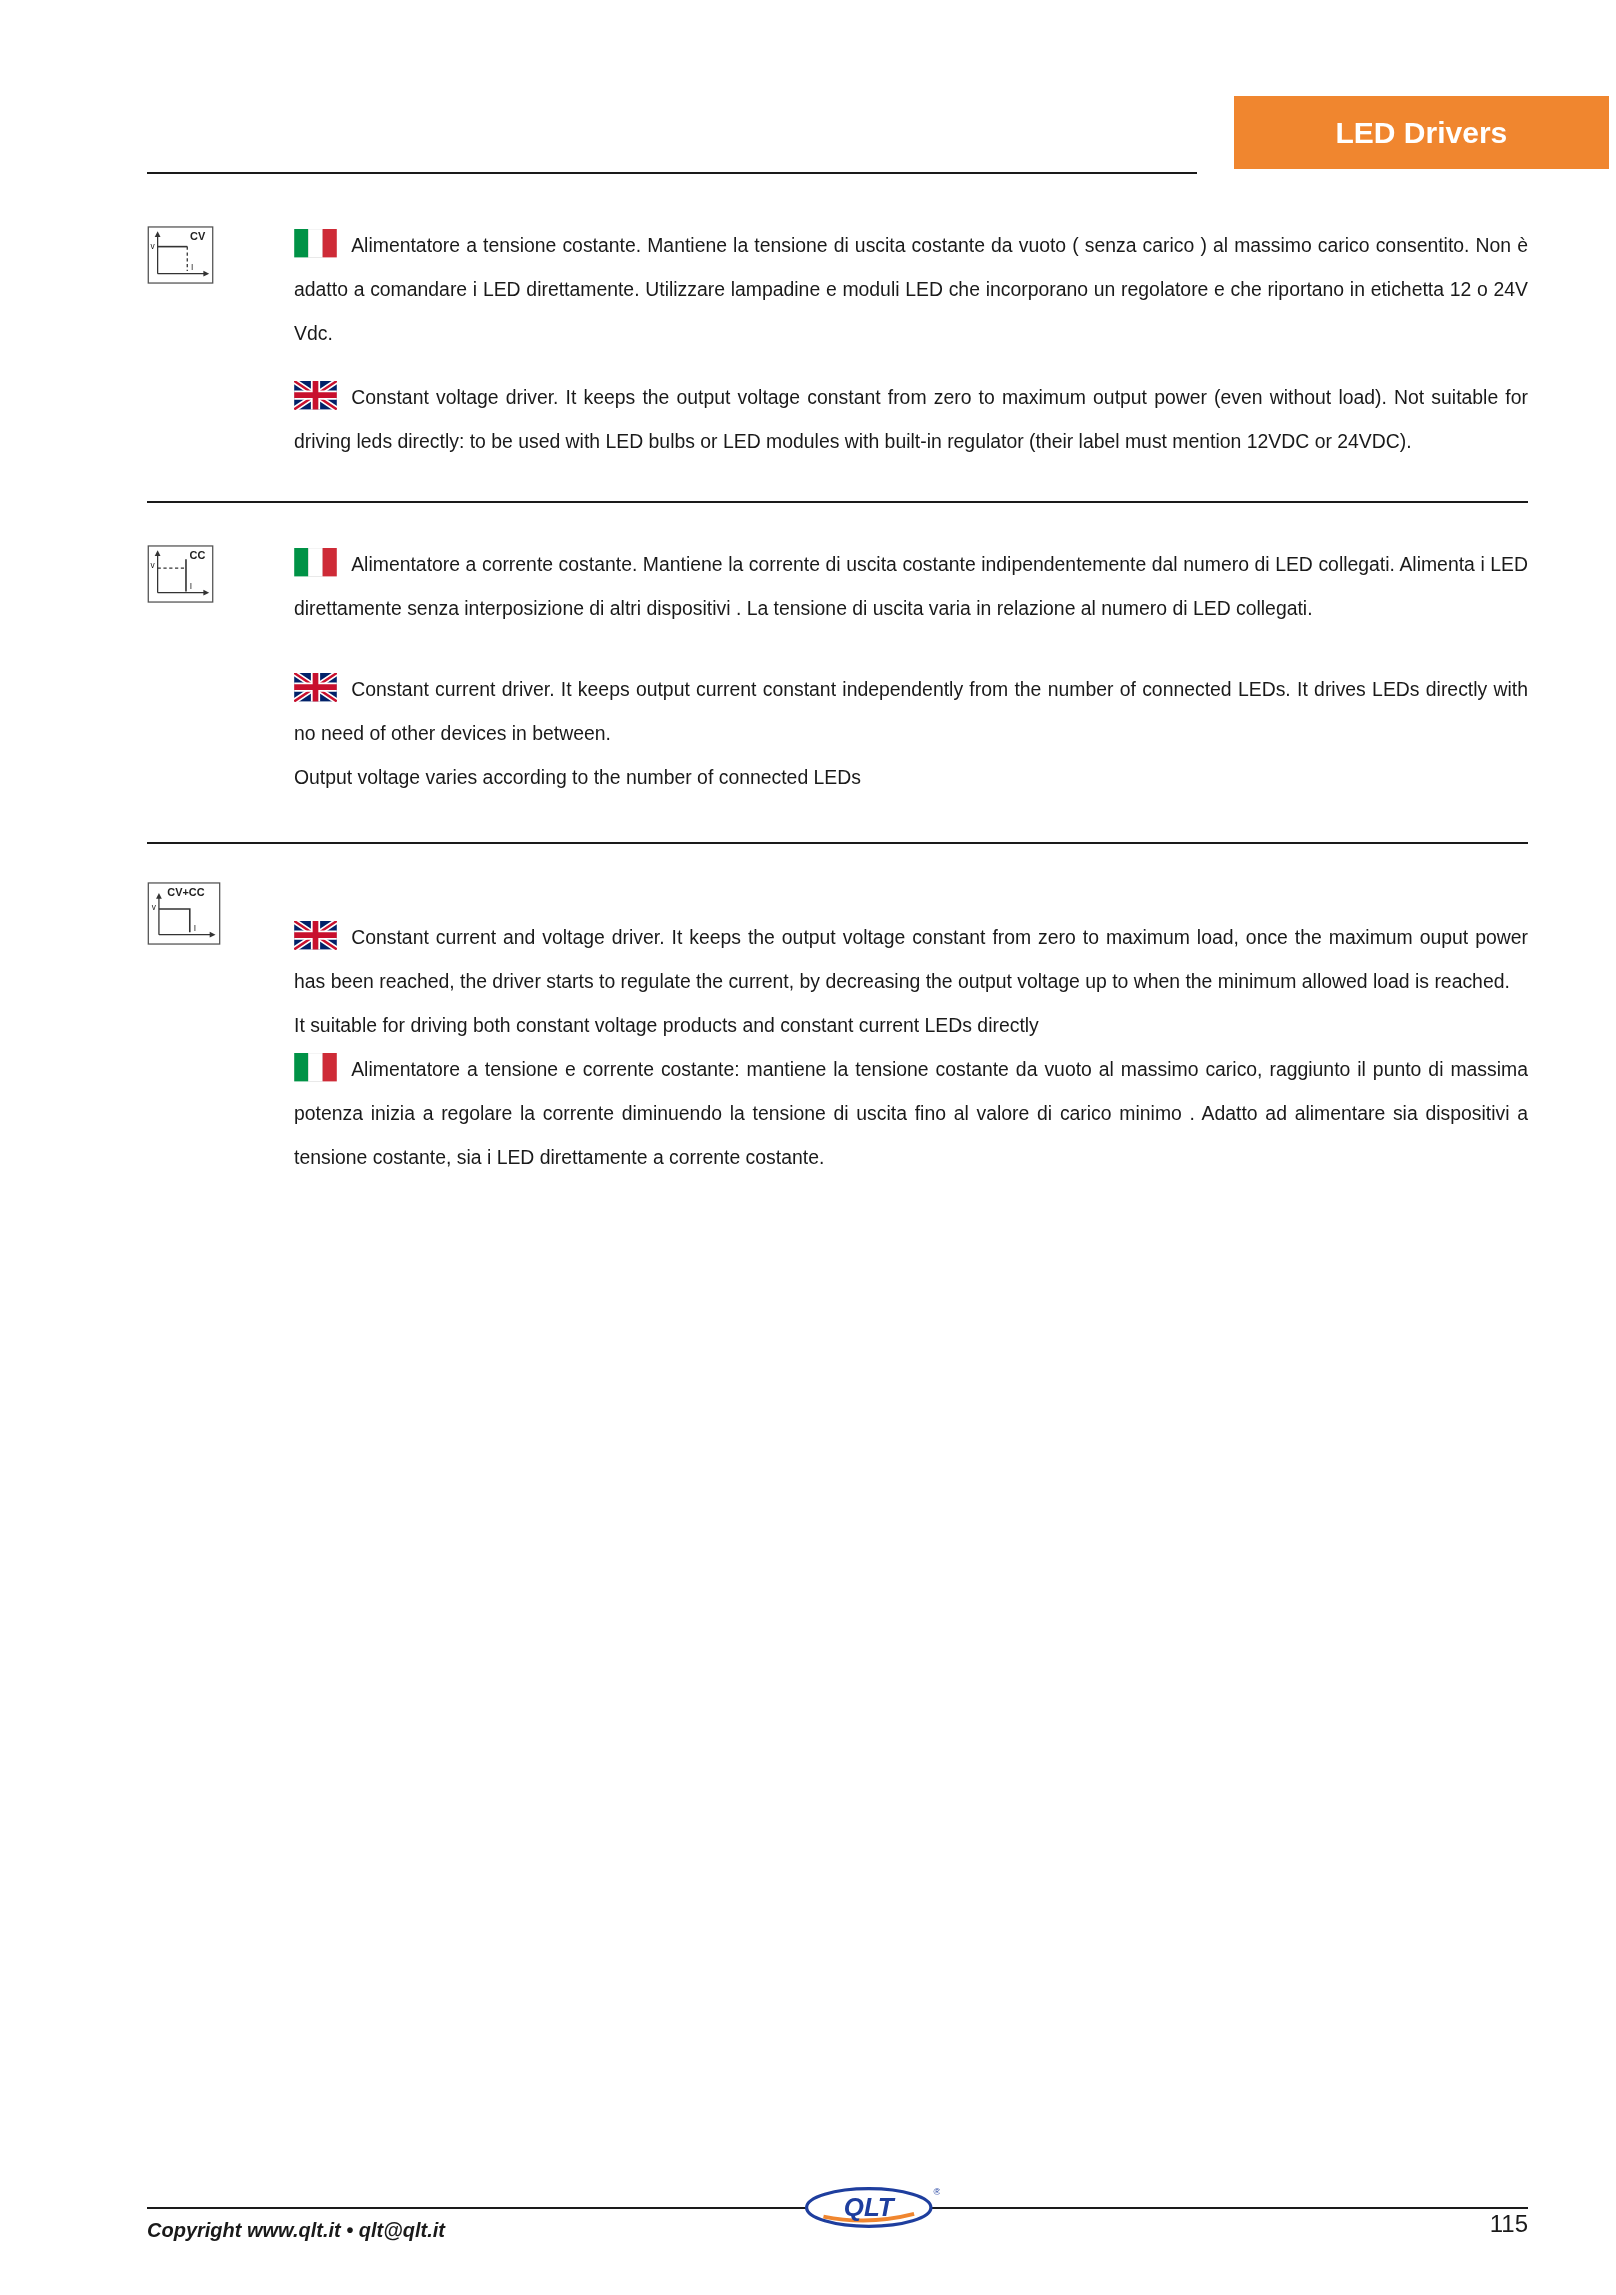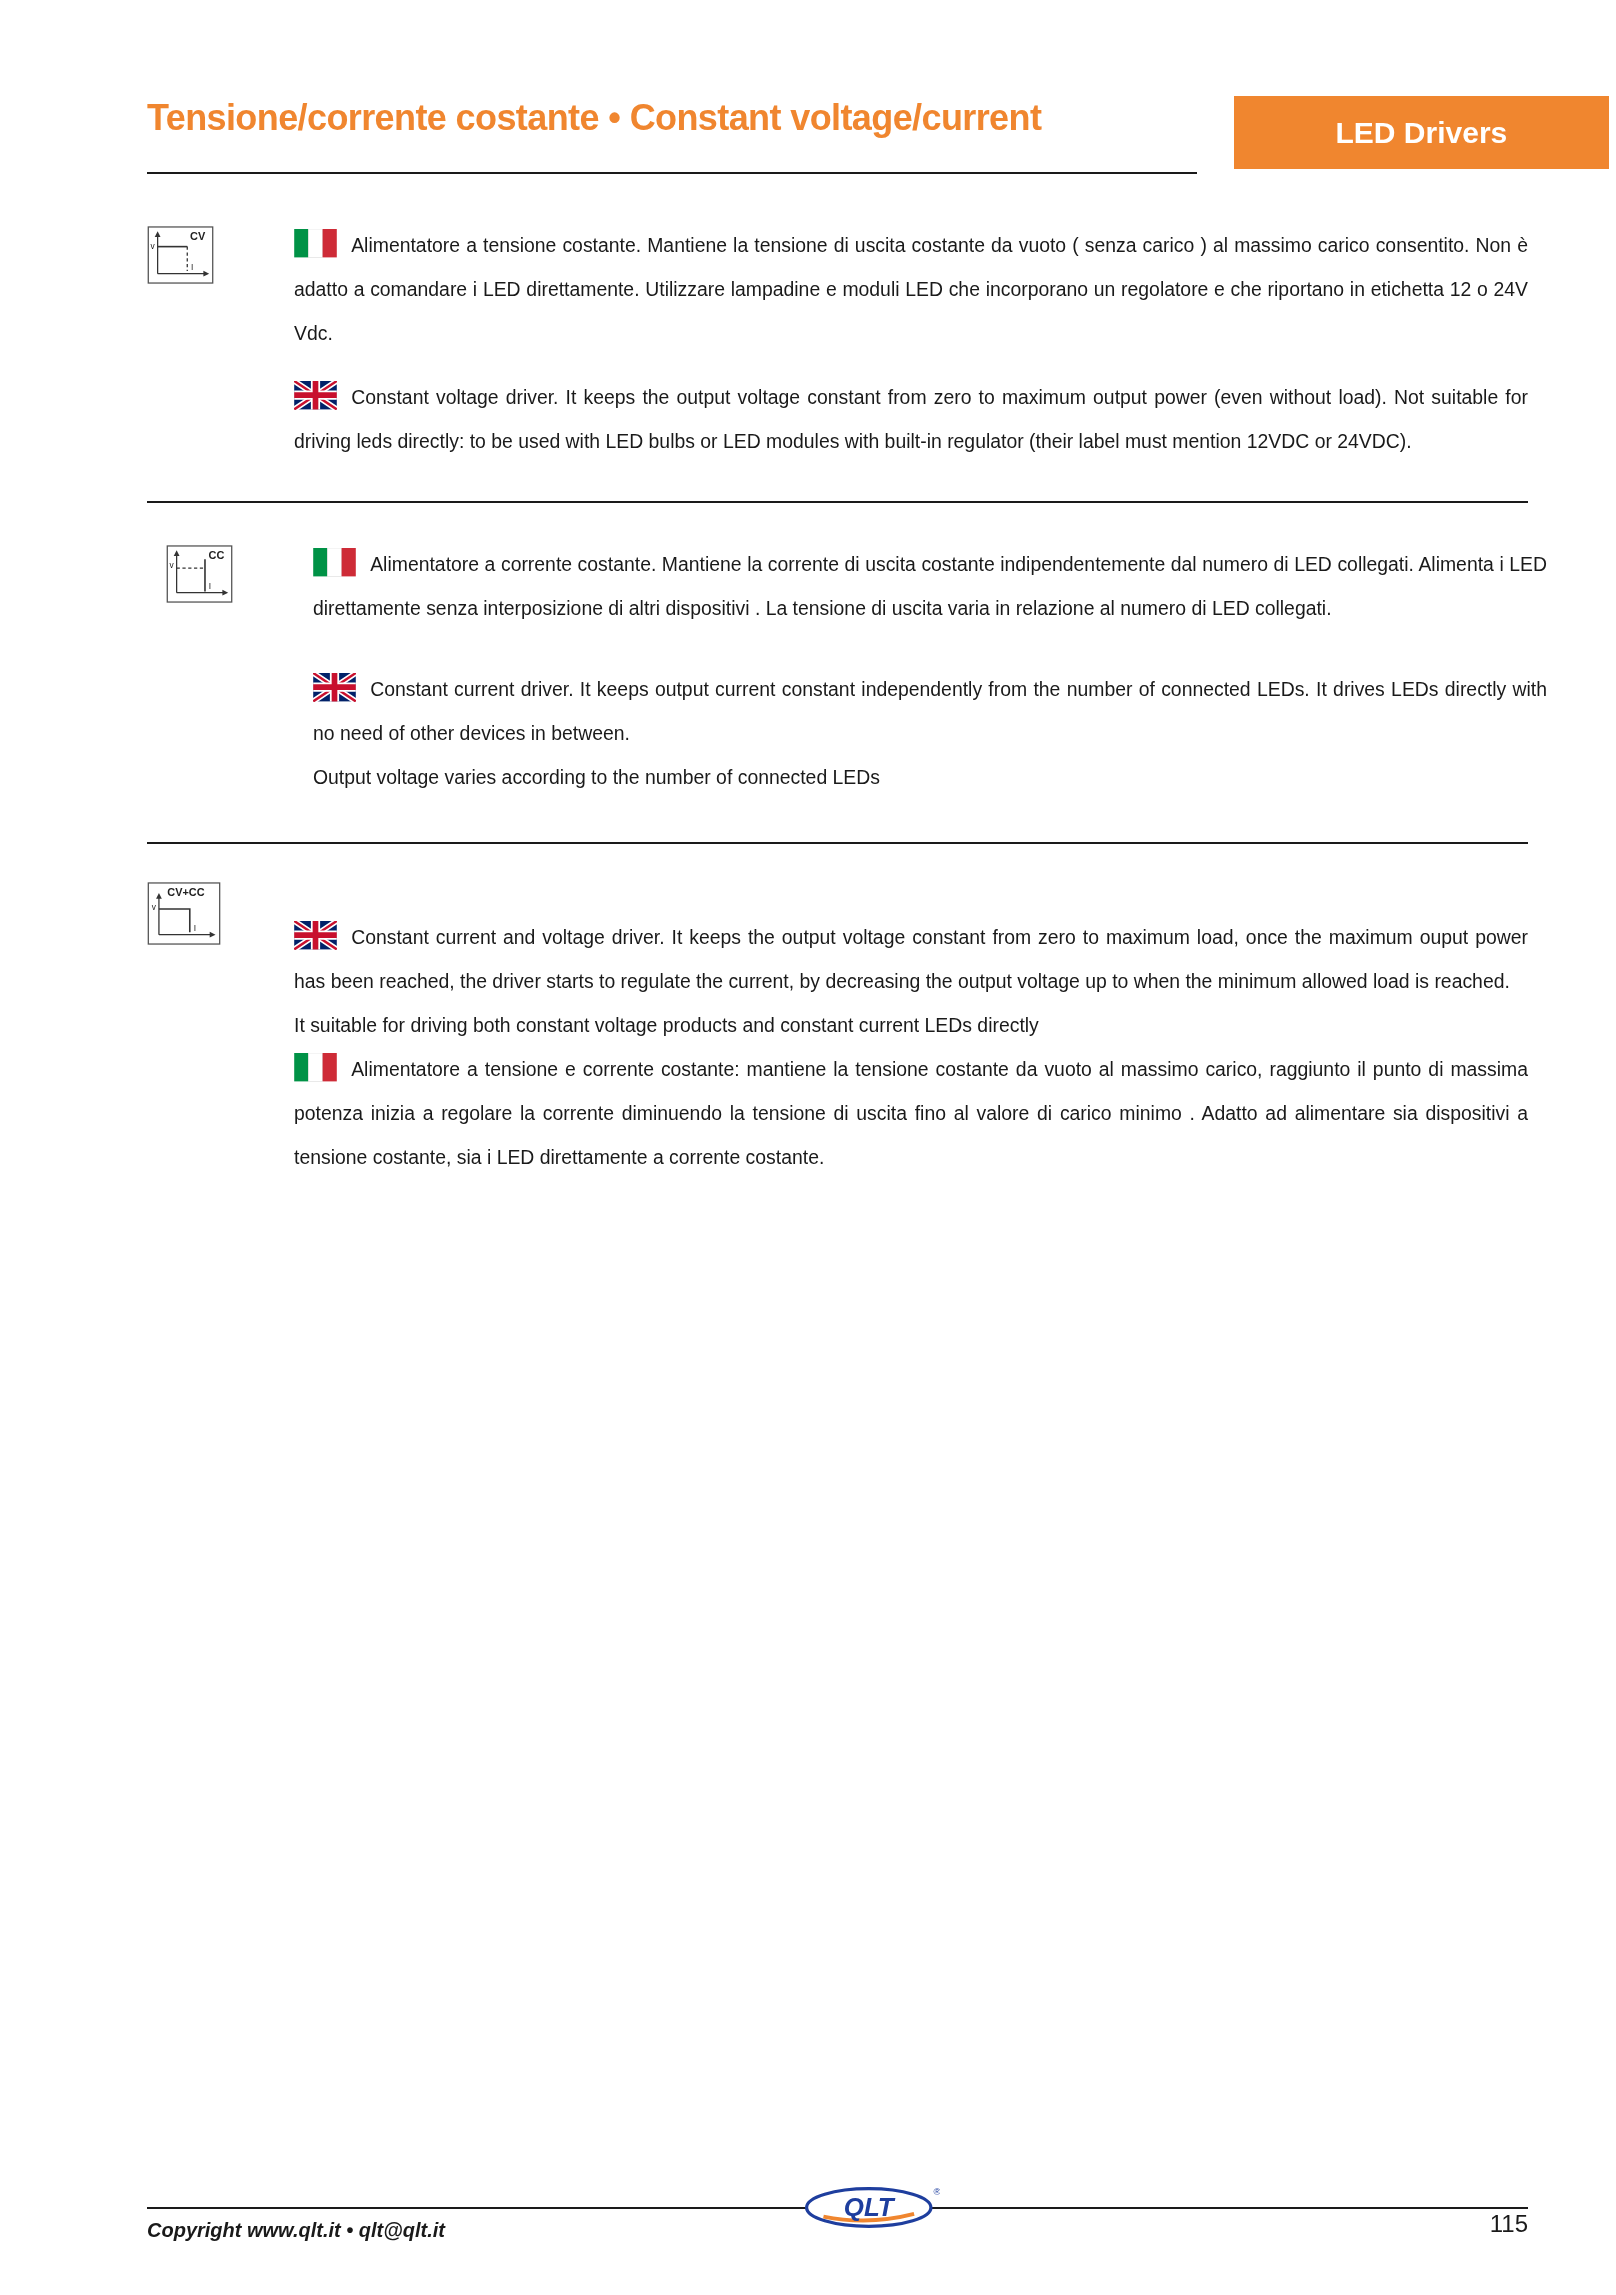--- a/index.html
+++ b/index.html
@@ -27,21 +27,21 @@
     position: absolute; right: 7.1px; top: 96px;
     width: 375px; height: 73px;
     background: #F0862F; color: #ffffff;
     font-size: 30px; font-weight: bold;
     display: flex; align-items: center; justify-content: center;
   }
 
   
   .section { position: absolute; left: 147px; width: 1381px; }
   .section-1 { top: 223px; }
-  .section-2 { top: 542px; margin-left: 19px; }
+  .section-2 { top: 542px; }
   .section-3 { top: 879px; }
   .diagram { position: absolute; left: 0; top: 2.6px; }
   .texts { margin-left: 147px; width: 1234px; }
   .para {
     font-size: 19.4px; line-height: 44px;
     text-align: justify; color: #1a1a1a;
   }
   .para .ptext { white-space: pre-line; }
   .en-para-1 { margin-top: 20px; }
   .en-para-2 { margin-top: 37px; }
@@ -79,21 +79,20 @@
   .page-number {
     position: absolute; right: 88px; top: 2210px;
     font-size: 24px; color: #1a1a1a;
   }
 </style>
 </head>
 <body>
 
 <div class="page">
 
-  <h1 class="title">Tensione/corrente costante • Constant voltage/current</h1>
   <div class="title-rule"></div>
   <div class="badge">LED Drivers</div>
 
   <section class="section section-1">
     <div class="diagram">
       <svg width="67" height="58" viewBox="0 0 103 90">
         <rect class="d-frame" x="1.5" y="1.5" width="100" height="87"></rect>
         <text class="d-label" x="90" y="22" text-anchor="end">CV</text>
         <line class="d-axis" x1="16" y1="74" x2="16" y2="15"></line>
         <path class="d-arrow" d="M16,8 l-4.5,9 h9 z"></path>

